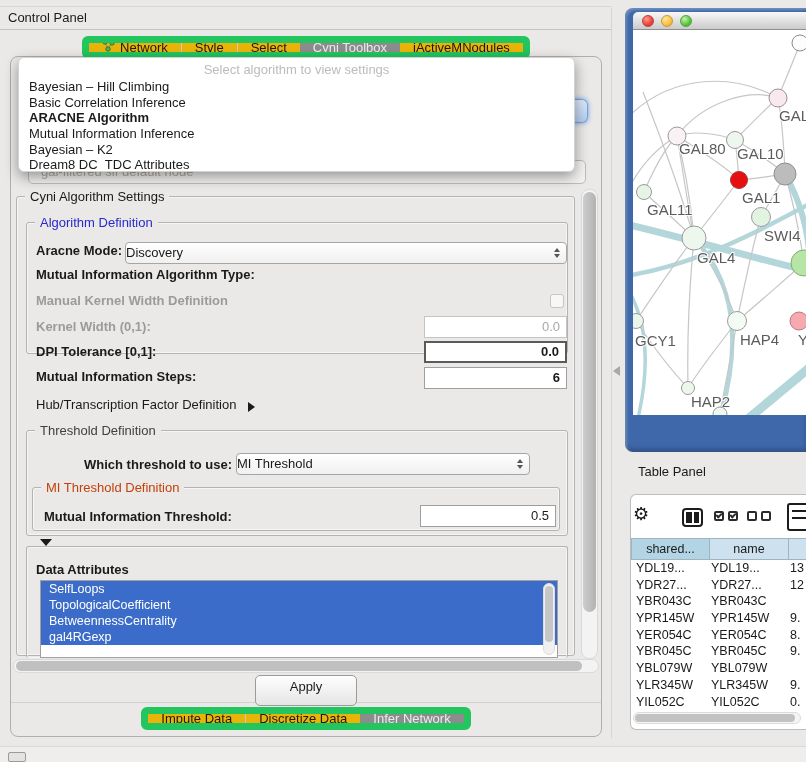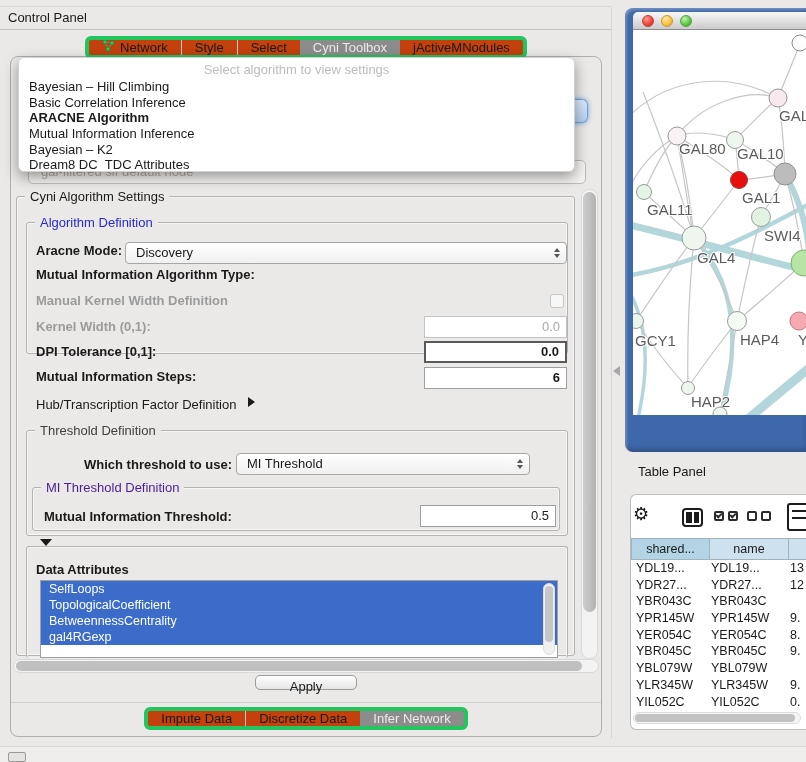--- a/index.html
+++ b/index.html
@@ -10,21 +10,21 @@
 
   
   #cp-titlebar{left:0;top:6px;width:612px;height:24px;border-top:1px solid #d8d7d5;
      border-bottom:1px solid #c4c3c1;line-height:22px;padding-left:8px}
   #cp-float{right:26px;top:13px;width:10px;height:9px;border:1.5px solid #2a2a2a;border-radius:1px}
   #cp-close{right:8px;top:6px;font-weight:bold;font-size:13px}
   #cp-right-edge{left:611px;top:8px;width:1px;height:730px;background:#d6d5d3}
   #cp-body{left:10px;top:56px;width:592px;height:681px;border:1px solid #b0afad;border-radius:8px}
 
   .pill-row{left:10px;width:592px;height:23px;display:flex;justify-content:center;z-index:20}
-  .pill{display:flex;background:#c2410c;border:4px solid #22c55e;border-radius:6px;height:23px;overflow:hidden}
+  .pill{display:flex;background:#eab308;border:7px solid #22c55e;border-radius:6px;height:23px;overflow:hidden}
   .tab{padding:0 13px;line-height:21px;display:flex;align-items:center;gap:5px;white-space:nowrap}
   .tab + .tab{border-left:1px solid #c9c9c9}
   .tab.sel{background:#8c8c8c;color:#ebebeb;border-left:none}
   .tab.sel + .tab{border-left:none}
   #top-tabs{top:36px} #bottom-tabs{top:707px}
 
   
   #bg-combo{left:28px;top:160px;width:558px;height:24px;border:1px solid #bdbcba;border-radius:5px;
      background:#f4f2f0;color:#b3ada6;line-height:22px;padding-left:12px;z-index:2;white-space:nowrap;overflow:hidden}
   #bg-blue-frag{left:571px;top:99px;width:17px;height:24px;border:1px solid #74a2d8;border-left:none;
@@ -39,21 +39,21 @@
   .algo-item.bold{font-weight:bold}
 
   
   .fs{position:absolute;border:1px solid #b3b3b3;border-radius:3px;
       box-shadow:inset 0 0 0 1px rgba(255,255,255,.55)}
   .fs-title{position:absolute;top:-8px;left:8px;background:#eae9e7;padding:0 5px;line-height:15px;
       white-space:nowrap;display:flex;align-items:center;gap:6px}
   .lbl{position:absolute;font-weight:bold;white-space:nowrap}
   .lbl.dim{color:#9b9b9b}
   .combo{position:absolute;height:22px;background:linear-gradient(#ffffff,#f0f0f0);
-      border:1px solid #a6a6a6;border-radius:4px;line-height:20px;padding-left:10px;white-space:nowrap}
+      border:1px solid #a6a6a6;border-radius:4px;line-height:20px;white-space:nowrap}
   .spin{position:absolute;right:6px;top:50%;transform:translateY(-50%);display:flex;flex-direction:column;gap:2px}
   .spin i{display:block;width:0;height:0;border-left:3.5px solid transparent;border-right:3.5px solid transparent}
   .spin .up{border-bottom:4px solid #555}
   .spin .dn{border-top:4px solid #555}
   .tf{position:absolute;height:22px;background:#fff;border:1px solid #9f9f9f;text-align:right;
       padding-right:6px;line-height:20px;font-weight:bold}
   .tf.dis{border-color:#c4c4c4;color:#a8a8a8;font-weight:normal}
   .tf.strong{border:2px solid #5a5a5a;line-height:18px}
   .ckdis{position:absolute;width:14px;height:14px;border:1px solid #c6c6c6;border-radius:3px;background:#f7f7f7}
   .tri-right{width:0;height:0;border-top:5px solid transparent;border-bottom:5px solid transparent;
@@ -68,21 +68,21 @@
   #attr-vthumb{position:absolute;left:1px;top:2px;width:8px;height:56px;background:#c6c6c6;border-radius:5px}
 
   
   #vp-vtrack{left:581px;top:189px;width:17px;height:470px;background:#f3f3f3;border:1px solid #d9d9d9;border-radius:8px}
   #vp-vthumb{left:583px;top:192px;width:13px;height:420px;background:linear-gradient(90deg,#cdcdcd,#b2b2b2);border-radius:7px}
   #vp-htrack{left:13px;top:659px;width:586px;height:14px;background:#f3f3f3;border:1px solid #d9d9d9;border-radius:7px}
   #vp-hthumb{left:16px;top:661px;width:566px;height:10px;background:#c0c0c0;border-radius:5px}
   #hline{left:11px;top:702px;width:590px;height:1px;background:#d2d1cf}
 
   #apply-row{left:10px;top:675px;width:592px;display:flex;justify-content:center}
-  #apply-btn{height:15px;padding:0 34px;border:1px solid #9b9b9b;border-radius:5px;
+  #apply-btn{height:31px;padding:0 34px;border:1px solid #9b9b9b;border-radius:5px;
       background:linear-gradient(#fefefe,#e5e5e5);line-height:21px}
 
   #bottom-strip{left:0;top:746px;width:806px;height:16px;background:#efeeec;border-top:1px solid #d9d8d6}
   #corner-icon{left:8px;top:752px;width:18px;height:10px;border:1.5px solid #9a9a9a;border-radius:2px;background:#e4e3e1}
   #splitter-handle{left:613px;top:366px;width:0;height:0;border-top:5px solid transparent;
       border-bottom:5px solid transparent;border-right:7px solid #a8a8a8}
 
   
   #net-frame{left:625px;top:8px;width:181px;height:444px;background:#3e68aa;border-radius:8px 0 0 8px;
       box-shadow:inset 2px 2px 3px rgba(255,255,255,.28), inset 0 -3px 4px rgba(0,0,0,.22)}
@@ -200,38 +200,38 @@
   <div class="lbl" style="left:36px;top:267px">Mutual Information Algorithm Type:</div>
   <div class="lbl dim" style="left:36px;top:293px">Manual Kernel Width Definition</div>
   <div class="ckdis" style="left:550px;top:294px"></div>
   <div class="lbl dim" style="left:36px;top:319px">Kernel Width (0,1):</div>
   <div class="tf dis" style="left:424px;top:316px;width:143px">0.0</div>
   <div class="lbl" style="left:36px;top:344px">DPI Tolerance [0,1]:</div>
   <div class="tf strong" style="left:424px;top:341px;width:143px">0.0</div>
   <div class="lbl" style="left:36px;top:369px">Mutual Information Steps:</div>
   <div class="tf" style="left:424px;top:367px;width:143px">6</div>
 
-  <div class="abs" style="left:36px;top:397px;display:flex;align-items:flex-start;gap:12px">
+  <div class="abs" style="left:36px;top:397px;display:flex;align-items:flex-end;gap:12px">
     <span>Hub/Transcription Factor Definition</span>
     <span class="tri-right"></span>
   </div>
 
   <div class="fs" style="left:26px;top:430px;width:542px;height:106px">
     <span class="fs-title" style="color:#404040">Threshold Definition</span>
   </div>
   <div class="lbl" style="left:84px;top:457px">Which threshold to use:</div>
   <div class="combo" style="left:236px;top:453px;width:294px">
     <span>MI Threshold</span>
     <span class="spin">
         <i class="up"></i>
         <i class="dn"></i>
       </span>
   </div>
   <div class="fs" style="left:32px;top:487px;width:528px;height:44px">
-    <span class="fs-title" style="color:#4c1d95">MI Threshold Definition</span>
+    <span class="fs-title" style="color:#c2410c">MI Threshold Definition</span>
   </div>
   <div class="lbl" style="left:44px;top:509px">Mutual Information Threshold:</div>
   <div class="tf" style="left:420px;top:505px;width:136px;font-weight:normal">0.5</div>
 
   <div class="fs" style="left:26px;top:546px;width:542px;height:112px;border-bottom:none">
     <span class="fs-title">
       <span class="tri-down"></span>
     </span>
   </div>
   <div class="lbl" style="left:36px;top:562px">Data Attributes</div>

